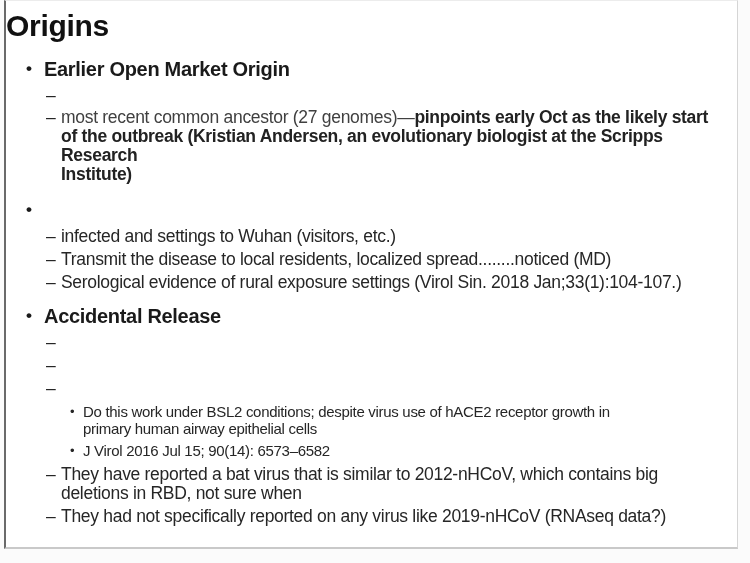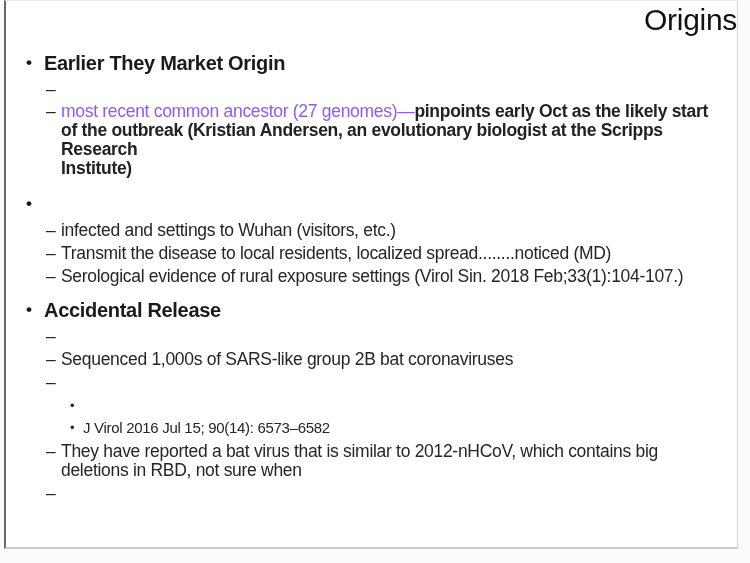--- a/index.html
+++ b/index.html
@@ -14,23 +14,24 @@
     left: 4px; top: 0;
     width: 734px; height: 549px;
     background: #ffffff;
     border-top: 1px solid #ececec;
     border-right: 1px solid #d5d5d5;
     border-bottom: 2px solid #c9c9c9;
     border-left: 2px solid #6a6a6a;
     color: #262626;
   }
   .title {
-    text-align: right;
+    margin-top: 6px;
+    text-align: left;
     font-size: 30px;
-    font-weight: 400;
+    font-weight: 700;
     line-height: 38px;
     color: #111111;
     letter-spacing: -0.3px;
   }
   .line { display: flex; align-items: flex-start; }
   .txt  { white-space: pre-wrap; letter-spacing: -0.3px; }
 
   
   .l1 { padding-left: 20px; margin-top: 13px; font-size: 20px; font-weight: 700; line-height: 22px; color: #1a1a1a; letter-spacing: -0.4px; }
   .l1 .glyph { width: 18px; font-size: 17px; line-height: 22px; font-weight: 700; }
@@ -38,34 +39,34 @@
   
   .l2 { padding-left: 40px; font-size: 17.5px; line-height: 19px; margin-top: 4px; }
   .l2 .glyph { width: 15px; line-height: 19px; }
 
   
   .l3 { padding-left: 64px; font-size: 15px; line-height: 17px; margin-top: 5px; }
   .l3 .glyph { width: 13px; font-size: 13px; line-height: 17px; }
 
   .mt6 { margin-top: 6px; }
   .mt3 { margin-top: 3px; }
-  .seg-regular { color: #8b5cf6; font-weight: 400; margin-top: 40px; }
+  .seg-regular { color: #404040; font-weight: 400; margin-top: 40px; }
   .seg-bold { color: #222222; font-weight: 700; }
   .glyph { flex: 0 0 auto; }
 </style>
 </head>
 <body>
 
 <div class="slide">
 
   <div class="title">Origins</div>
 
   <div class="line l1">
     <span class="glyph">•</span>
-    <span class="txt">Earlier They Market Origin</span>
+    <span class="txt">Earlier Open Market Origin</span>
   </div>
   <div class="line l2 mt6">
     <span class="glyph">–</span>
   </div>
   <div class="line l2 mt3">
     <span class="glyph">–</span>
     <span class="txt"><span class="seg-regular">most recent common ancestor (27 genomes)—</span><span class="seg-bold">pinpoints early Oct as the likely start
 of the outbreak (Kristian Andersen, an evolutionary biologist at the Scripps Research
 Institute)</span></span>
   </div>
@@ -76,46 +77,48 @@
   <div class="line l2 mt6">
     <span class="glyph">–</span>
     <span class="txt">infected and settings to Wuhan (visitors, etc.)</span>
   </div>
   <div class="line l2">
     <span class="glyph">–</span>
     <span class="txt">Transmit the disease to local residents, localized spread........noticed (MD)</span>
   </div>
   <div class="line l2">
     <span class="glyph">–</span>
-    <span class="txt">Serological evidence of rural exposure settings (Virol Sin. 2018 Feb;33(1):104-107.)</span>
+    <span class="txt">Serological evidence of rural exposure settings (Virol Sin. 2018 Jan;33(1):104-107.)</span>
   </div>
 
   <div class="line l1">
     <span class="glyph">•</span>
     <span class="txt">Accidental Release</span>
   </div>
   <div class="line l2 mt6">
     <span class="glyph">–</span>
   </div>
   <div class="line l2">
     <span class="glyph">–</span>
-    <span class="txt">Sequenced 1,000s of SARS-like group 2B bat coronaviruses</span>
   </div>
   <div class="line l2">
     <span class="glyph">–</span>
   </div>
   <div class="line l3">
     <span class="glyph">•</span>
+    <span class="txt">Do this work under BSL2 conditions; despite virus use of hACE2 receptor growth in
+primary human airway epithelial cells</span>
   </div>
   <div class="line l3">
     <span class="glyph">•</span>
     <span class="txt">J Virol 2016 Jul 15; 90(14): 6573–6582</span>
   </div>
   <div class="line l2 mt6">
     <span class="glyph">–</span>
     <span class="txt">They have reported a bat virus that is similar to 2012-nHCoV, which contains big
 deletions in RBD, not sure when</span>
   </div>
   <div class="line l2">
     <span class="glyph">–</span>
+    <span class="txt">They had not specifically reported on any virus like 2019-nHCoV (RNAseq data?)</span>
   </div>
 
 </div>
 
 </body></html>

